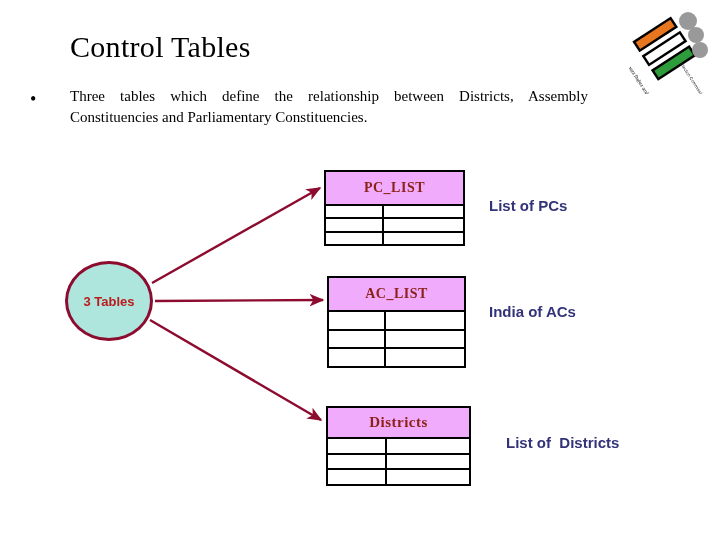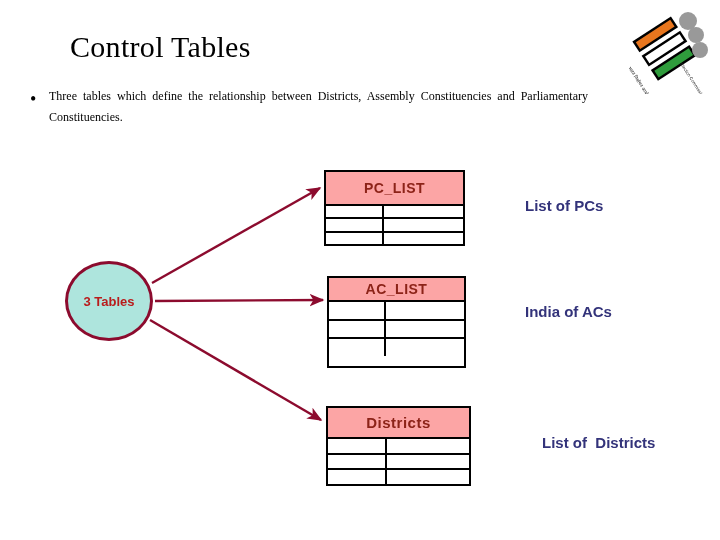--- a/index.html
+++ b/index.html
@@ -39,23 +39,23 @@
   #bullet-mark {
     position: absolute;
     left: 0px;
     top: 4px;
     font-family: "Liberation Serif", "DejaVu Serif", serif;
     font-size: 18px;
     line-height: 1;
     color: #000000;
   }
   #bullet-text {
-    margin-left: 19px;
+    margin-left: 40px;
     font-family: "Liberation Serif", "DejaVu Serif", serif;
-    font-size: 12px;
+    font-size: 15px;
     line-height: 21px;
     color: #000000;
     text-align: justify;
     text-align-last: left;
   }
 
   
   #logo {
     position: absolute;
     left: 624px;
@@ -98,23 +98,23 @@
   }
 
   
   .tbl {
     position: absolute;
     border: 2px solid #000000;
     box-sizing: border-box;
     background: #ffffff;
   }
   .tbl-head {
-    background: #fca5a5;
+    background: #f0abfc;
     color: #8c2318;
-    font-family: Liberation Sans, sans-serif;
+    font-family: Liberation Serif, serif;
     font-weight: bold;
     text-align: center;
     display: flex;
     align-items: center;
     justify-content: center;
     border-bottom: 2px solid #000000;
     box-sizing: border-box;
     letter-spacing: 0.5px;
   }
   .tbl-body {
@@ -140,36 +140,35 @@
   .tbl-cell-r {
     flex: 1 1 auto;
     box-sizing: border-box;
   }
 
   #tbl-pc      { left: 324px; top: 170px;  width: 141px; height: 76px; }
   #tbl-pc .tbl-head   { height: 34px; font-size: 14px; }
   #tbl-pc .tbl-body   { height: 38px; }
 
   #tbl-ac      { left: 327px; top: 276px;  width: 139px; height: 92px; }
-  #tbl-ac .tbl-head   { height: 24px; font-size: 14px; }
+  #tbl-ac .tbl-head   { height: 34px; font-size: 14px; }
   #tbl-ac .tbl-body   { height: 54px; }
 
   #tbl-dist    { left: 326px; top: 406px;  width: 145px; height: 80px; }
   #tbl-dist .tbl-head { height: 31px; font-size: 15px; }
   #tbl-dist .tbl-body { height: 45px; }
 
   
   .caption {
     position: absolute;
     font-family: "Liberation Sans", sans-serif;
     font-weight: bold;
     font-size: 15px;
     color: #33337a;
     white-space: pre;
-    margin-left: 36px;
   }
   #cap-pc   { left: 489px; top: 197px; }
   #cap-ac   { left: 489px; top: 303px; }
   #cap-dist { left: 506px; top: 434px; }
 </style>
 </head>
 <body>
 
 <div id="slide">
 

